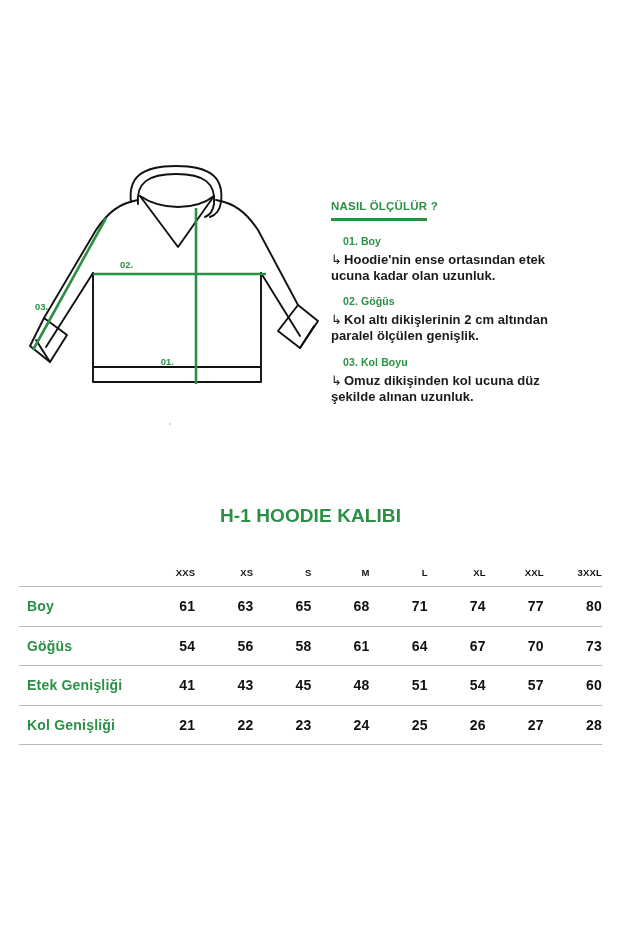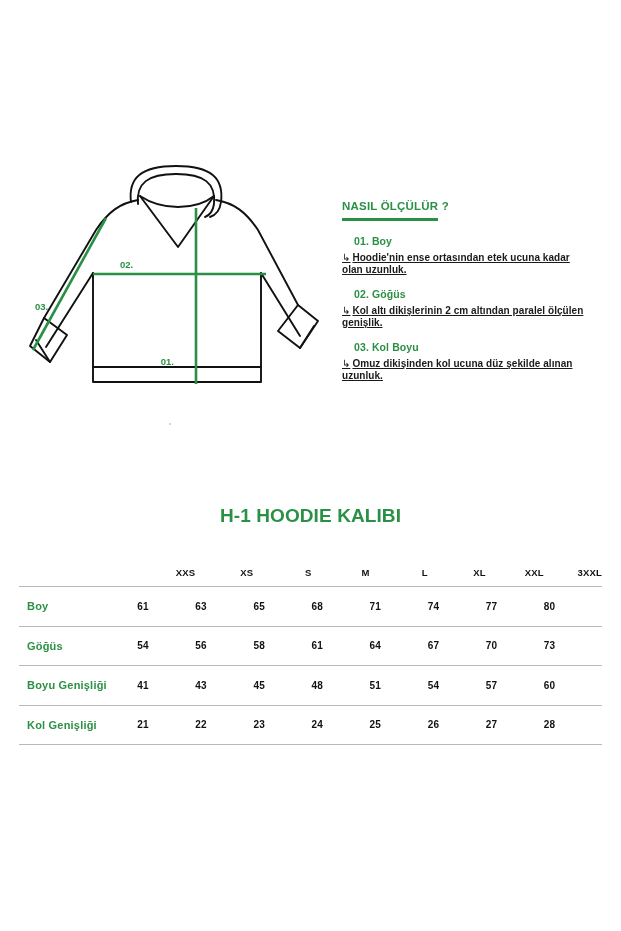--- a/index.html
+++ b/index.html
@@ -31,21 +31,21 @@
     height: 256px;
   }
   .diagram-wrap svg {
     display: block;
     width: 100%;
     height: 100%;
   }
 
   .instructions {
     position: absolute;
-    left: 342px;
+    left: 331px;
     top: 200px;
     width: 245px;
   }
   .instr-title {
     font-size: 11.5px;
     font-weight: bold;
     color: #2a9045;
     letter-spacing: .2px;
     margin: 0 0 6px 0;
   }
@@ -59,27 +59,26 @@
     margin-bottom: 3px;
   }
   .step-head {
     font-size: 10.5px;
     font-weight: bold;
     color: #2a9045;
     margin: 0 0 5px 12px;
     letter-spacing: .1px;
   }
   .step-body {
-    font-size: 10px;
+    font-size: 13px;
     font-weight: bold;
     color: #1a1a1a;
     margin: 0 0 11px 0;
     letter-spacing: .05px;
     line-height: 1.25;
-    text-decoration: underline;
   }
   .step-arrow {
     color: #1a1a1a;
     font-weight: normal;
     margin-right: 2px;
   }
 
   .speck {
     position: absolute;
     left: 169px;
@@ -120,33 +119,33 @@
     vertical-align: middle;
     letter-spacing: .2px;
   }
   .head-row th.rowlabel-col {
     text-align: left;
   }
   .body-row td {
     height: 38.5px;
     vertical-align: middle;
     border-top: 1.4px solid #b9b9b9;
-    font-size: 10px;
-    font-weight: bold;
-    text-align: left;
+    font-size: 14px;
+    font-weight: bold;
+    text-align: right;
     color: #111111;
     letter-spacing: .2px;
   }
   .body-row:last-child td {
     border-bottom: 1.4px solid #b9b9b9;
   }
   .body-row td.rowlabel {
     text-align: left;
     color: #2a9045;
-    font-size: 11px;
+    font-size: 14px;
     font-weight: bold;
     padding-left: 8px;
   }
   col.c-label { width: 118px; }
   col.c-size  { width: 58px; }
 </style>
 </head>
 <body>
 
 <div class="top-section">
@@ -261,21 +260,21 @@
         <td>54</td>
         <td>56</td>
         <td>58</td>
         <td>61</td>
         <td>64</td>
         <td>67</td>
         <td>70</td>
         <td>73</td>
       </tr>
       <tr class="body-row">
-        <td class="rowlabel">Boyu Genişliği</td>
+        <td class="rowlabel">Etek Genişliği</td>
         <td>41</td>
         <td>43</td>
         <td>45</td>
         <td>48</td>
         <td>51</td>
         <td>54</td>
         <td>57</td>
         <td>60</td>
       </tr>
       <tr class="body-row">

